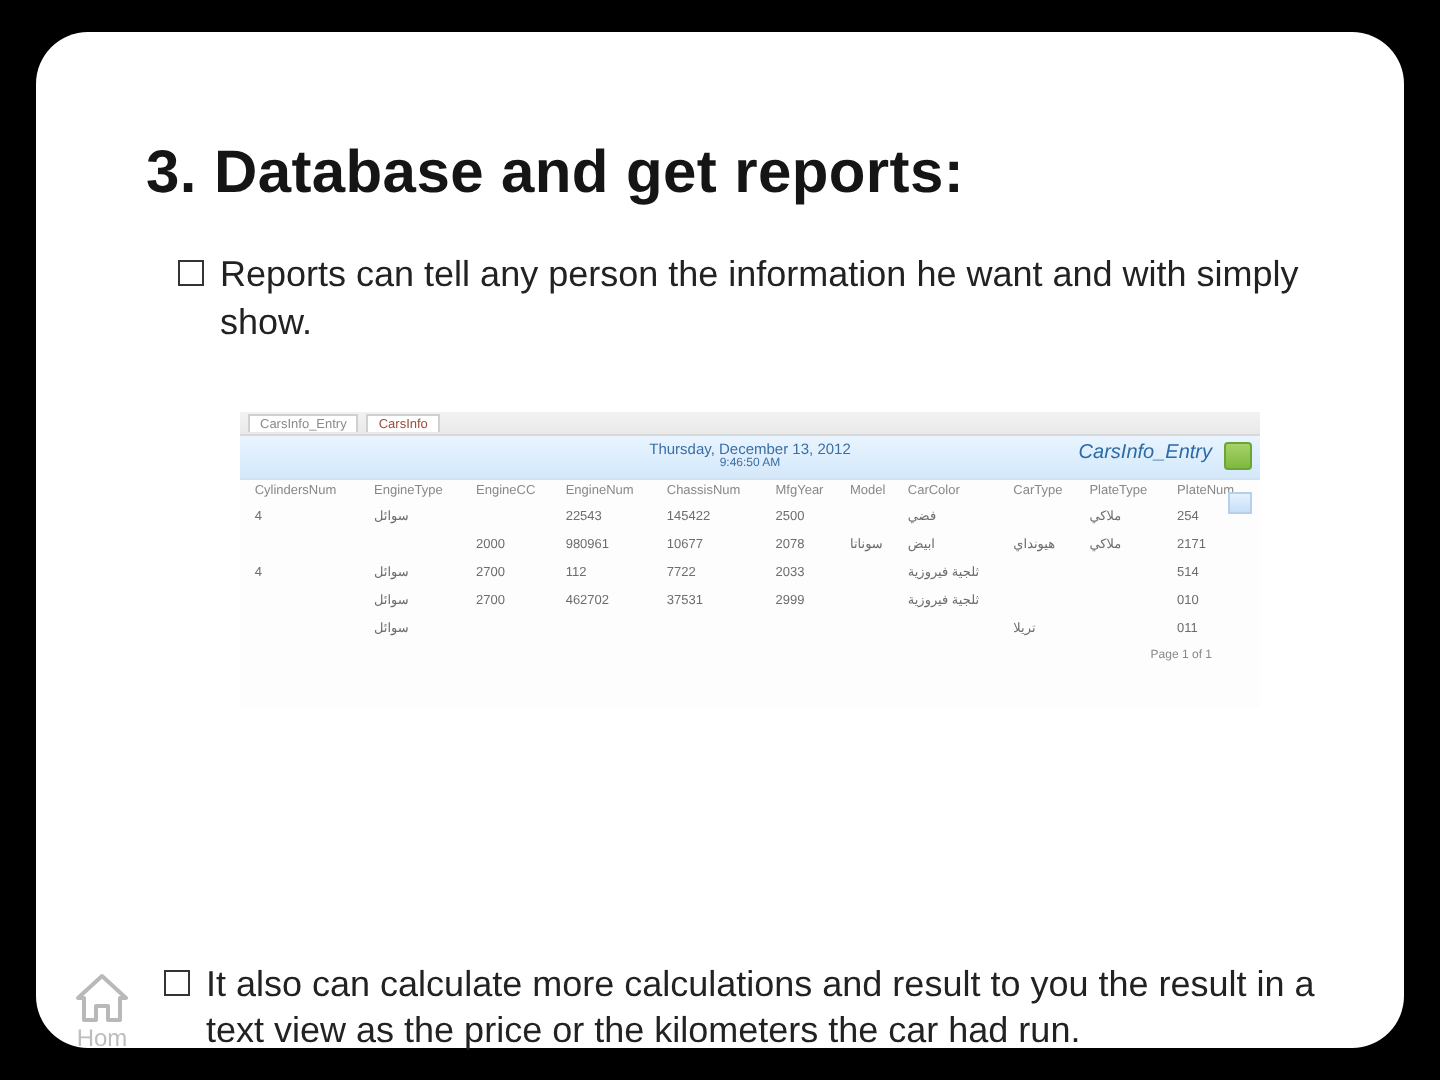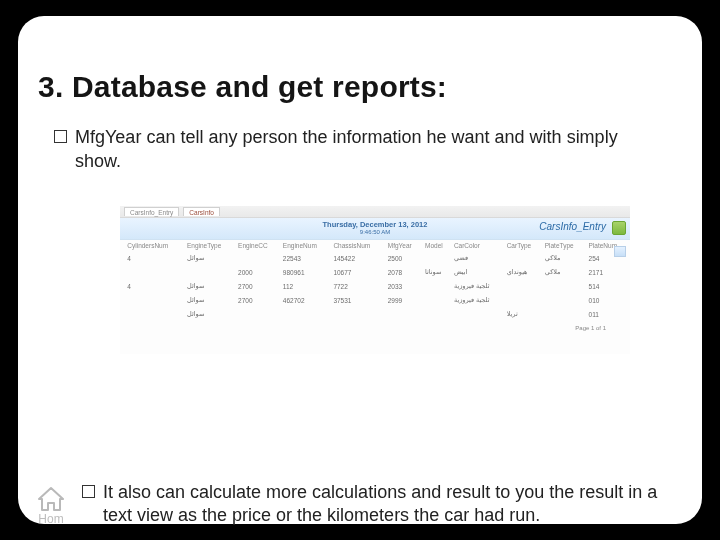--- a/index.html
+++ b/index.html
@@ -3,21 +3,21 @@
 <meta charset="utf-8">
 <style>
   * { margin: 0; padding: 0; box-sizing: border-box; }
   html, body { width: 720px; height: 540px; background: #000; font-family: Arial, Helvetica, sans-serif; overflow: hidden; }
   .slide {
     position: absolute;
     left: 18px; top: 16px;
     width: 684px; height: 508px;
     background: #fff;
     border-radius: 26px;
-    padding: 26px 40px 0 20px;
+    padding: 26px 40px 0 55px;
   }
   .title {
     font-size: 30px;
     color: #151515;
     margin-top: 28px;
     margin-bottom: 22px;
     letter-spacing: 0.2px;
   }
   .bullet {
     display: flex;
@@ -74,21 +74,21 @@
     border-bottom: 1px solid #cfe2f2;
     position: relative;
   }
   .rpt-date {
     position: absolute;
     left: 50%;
     transform: translateX(-50%);
     top: 2px;
     font-size: 7.5px;
     color: #3a6ea5;
-    font-weight: bold;
+    font-weight: normal;
     text-align: center;
   }
   .rpt-time {
     position: absolute;
     left: 50%;
     transform: translateX(-50%);
     top: 11px;
     font-size: 6px;
     color: #3a6ea5;
   }
@@ -163,21 +163,21 @@
 </style>
 </head>
 <body>
 
 <div class="slide">
 
   <h1 class="title">3.  Database and get reports:</h1>
 
   <div class="bullet">
     <span class="box"></span>
-    <span>MfgYear can tell any person the information he want and with simply show.</span>
+    <span>Reports can tell any person the information he want and with simply show.</span>
   </div>
 
   <div class="report">
     <div class="rpt-tabs">
       <div class="rpt-tab first">CarsInfo_Entry</div>
       <div class="rpt-tab active">CarsInfo</div>
     </div>
     <div class="rpt-headerbar">
       <div class="rpt-date">Thursday, December 13, 2012</div>
       <div class="rpt-time">9:46:50 AM</div>

